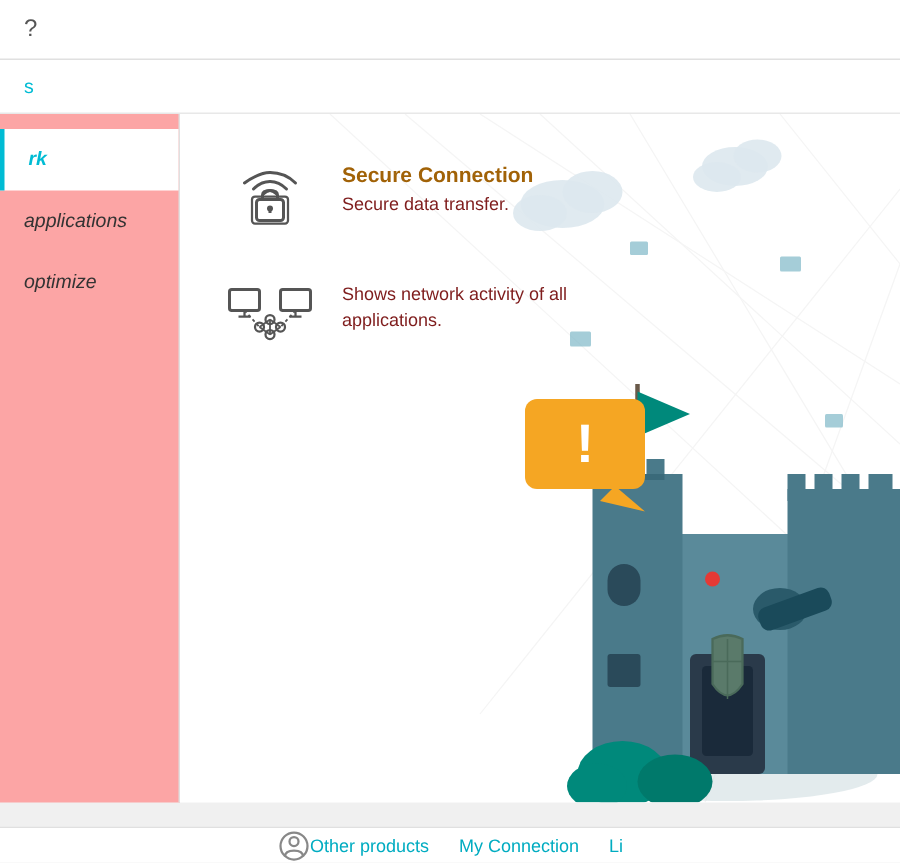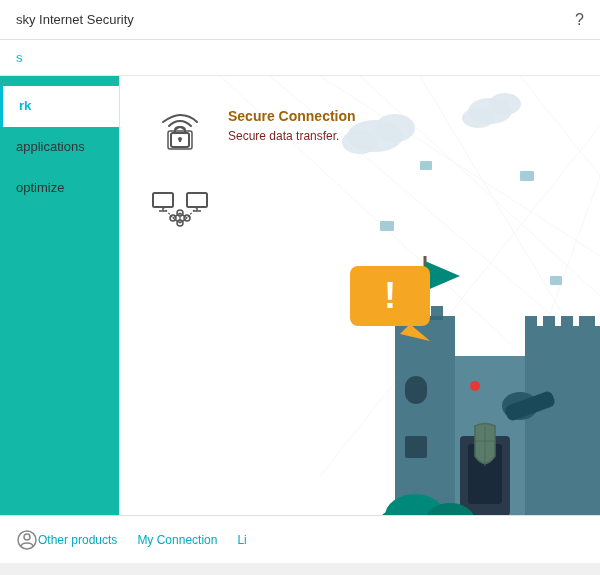--- a/index.html
+++ b/index.html
@@ -50,23 +50,24 @@
 
     
     .main-area {
       display: flex;
       height: calc(575px - 40px - 36px - 40px);
     }
 
     
     .sidebar {
       width: 120px;
-      background: #14b8a6;
+      background: #fca5a5;
       padding-top: 10px;
       border-right: 1px solid #e0e0e0;
+      font-style: italic;
     }
     .sidebar-item {
       padding: 12px 16px;
       font-size: 13px;
       color: #333;
       cursor: pointer;
       line-height: 1.3;
     }
     .sidebar-item.active {
       background: #ffffff;
@@ -122,29 +123,29 @@
       right: 0;
       top: 0;
       width: 280px;
       height: 100%;
       overflow: hidden;
     }
 
     
     .footer-bar {
       position: absolute;
-      bottom: 12px;
+      bottom: 0;
       left: 0;
       right: 0;
-      height: 48px;
+      height: 24px;
       background: #ffffff;
       border-top: 1px solid #e0e0e0;
       display: flex;
       align-items: center;
-      justify-content: flex-start;
+      justify-content: center;
       padding: 0 16px;
     }
     .footer-left {
       display: flex;
       align-items: center;
     }
     .footer-icon {
       color: #888;
       font-size: 18px;
     }
@@ -174,21 +175,20 @@
       height: 100%;
       opacity: 0.12;
       pointer-events: none;
     }
 
   </style>
 </head>
 <body>
 
 <div class="title-bar">
-  <span class="title-bar-text">sky Internet Security</span>
   <span class="title-bar-help">?</span>
 </div>
 
 <div class="breadcrumb-bar">
   <span class="breadcrumb-text">s</span>
 </div>
 
 <div class="main-area">
 
   <div class="sidebar">
@@ -266,20 +266,21 @@
           <line x1="36" y1="33" x2="29" y2="28" stroke="#555" stroke-width="1.2"></line>
           <line x1="22" y1="33" x2="29" y2="38" stroke="#555" stroke-width="1.2"></line>
           <line x1="36" y1="33" x2="29" y2="38" stroke="#555" stroke-width="1.2"></line>
           <line x1="29" y1="28" x2="29" y2="38" stroke="#555" stroke-width="1.2"></line>
 
           <line x1="12" y1="22" x2="22" y2="33" stroke="#555" stroke-width="1.2" stroke-dasharray="2,2"></line>
           <line x1="46" y1="22" x2="36" y2="33" stroke="#555" stroke-width="1.2" stroke-dasharray="2,2"></line>
         </svg>
       </div>
       <div class="feature-text">
+        <div class="feature-description">Shows network activity of all applications.</div>
       </div>
     </div>
 
     <div class="illustration">
       <svg width="280" height="459" viewBox="0 0 280 459" xmlns="http://www.w3.org/2000/svg">
 
         <ellipse cx="55" cy="60" rx="28" ry="16" fill="#dde8ee" opacity="0.9"></ellipse>
         <ellipse cx="75" cy="52" rx="20" ry="14" fill="#dde8ee" opacity="0.9"></ellipse>
         <ellipse cx="40" cy="66" rx="18" ry="12" fill="#dde8ee" opacity="0.9"></ellipse>
 

